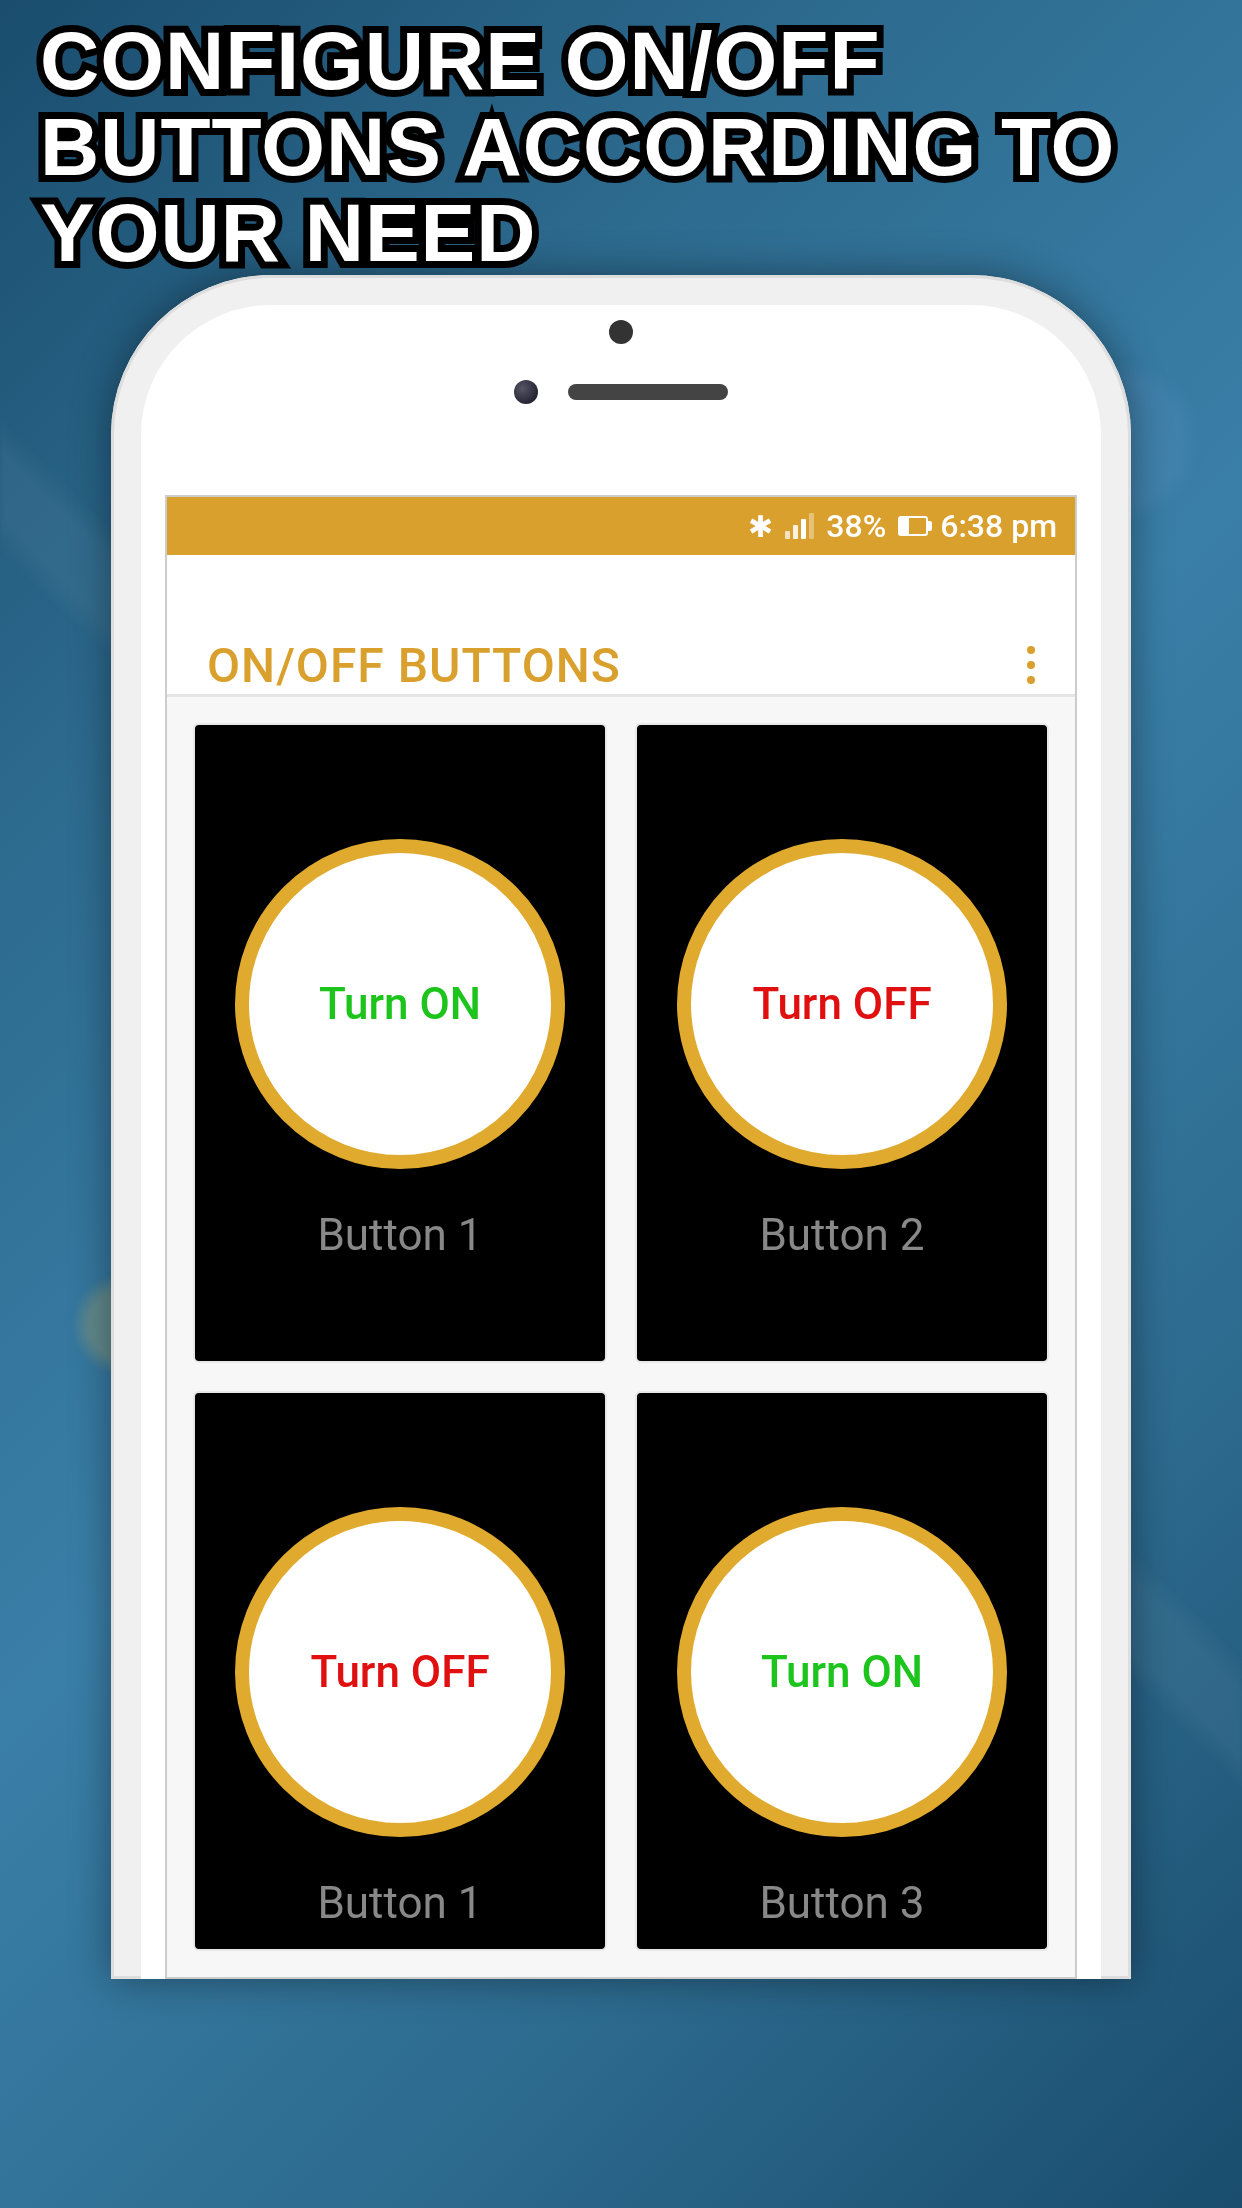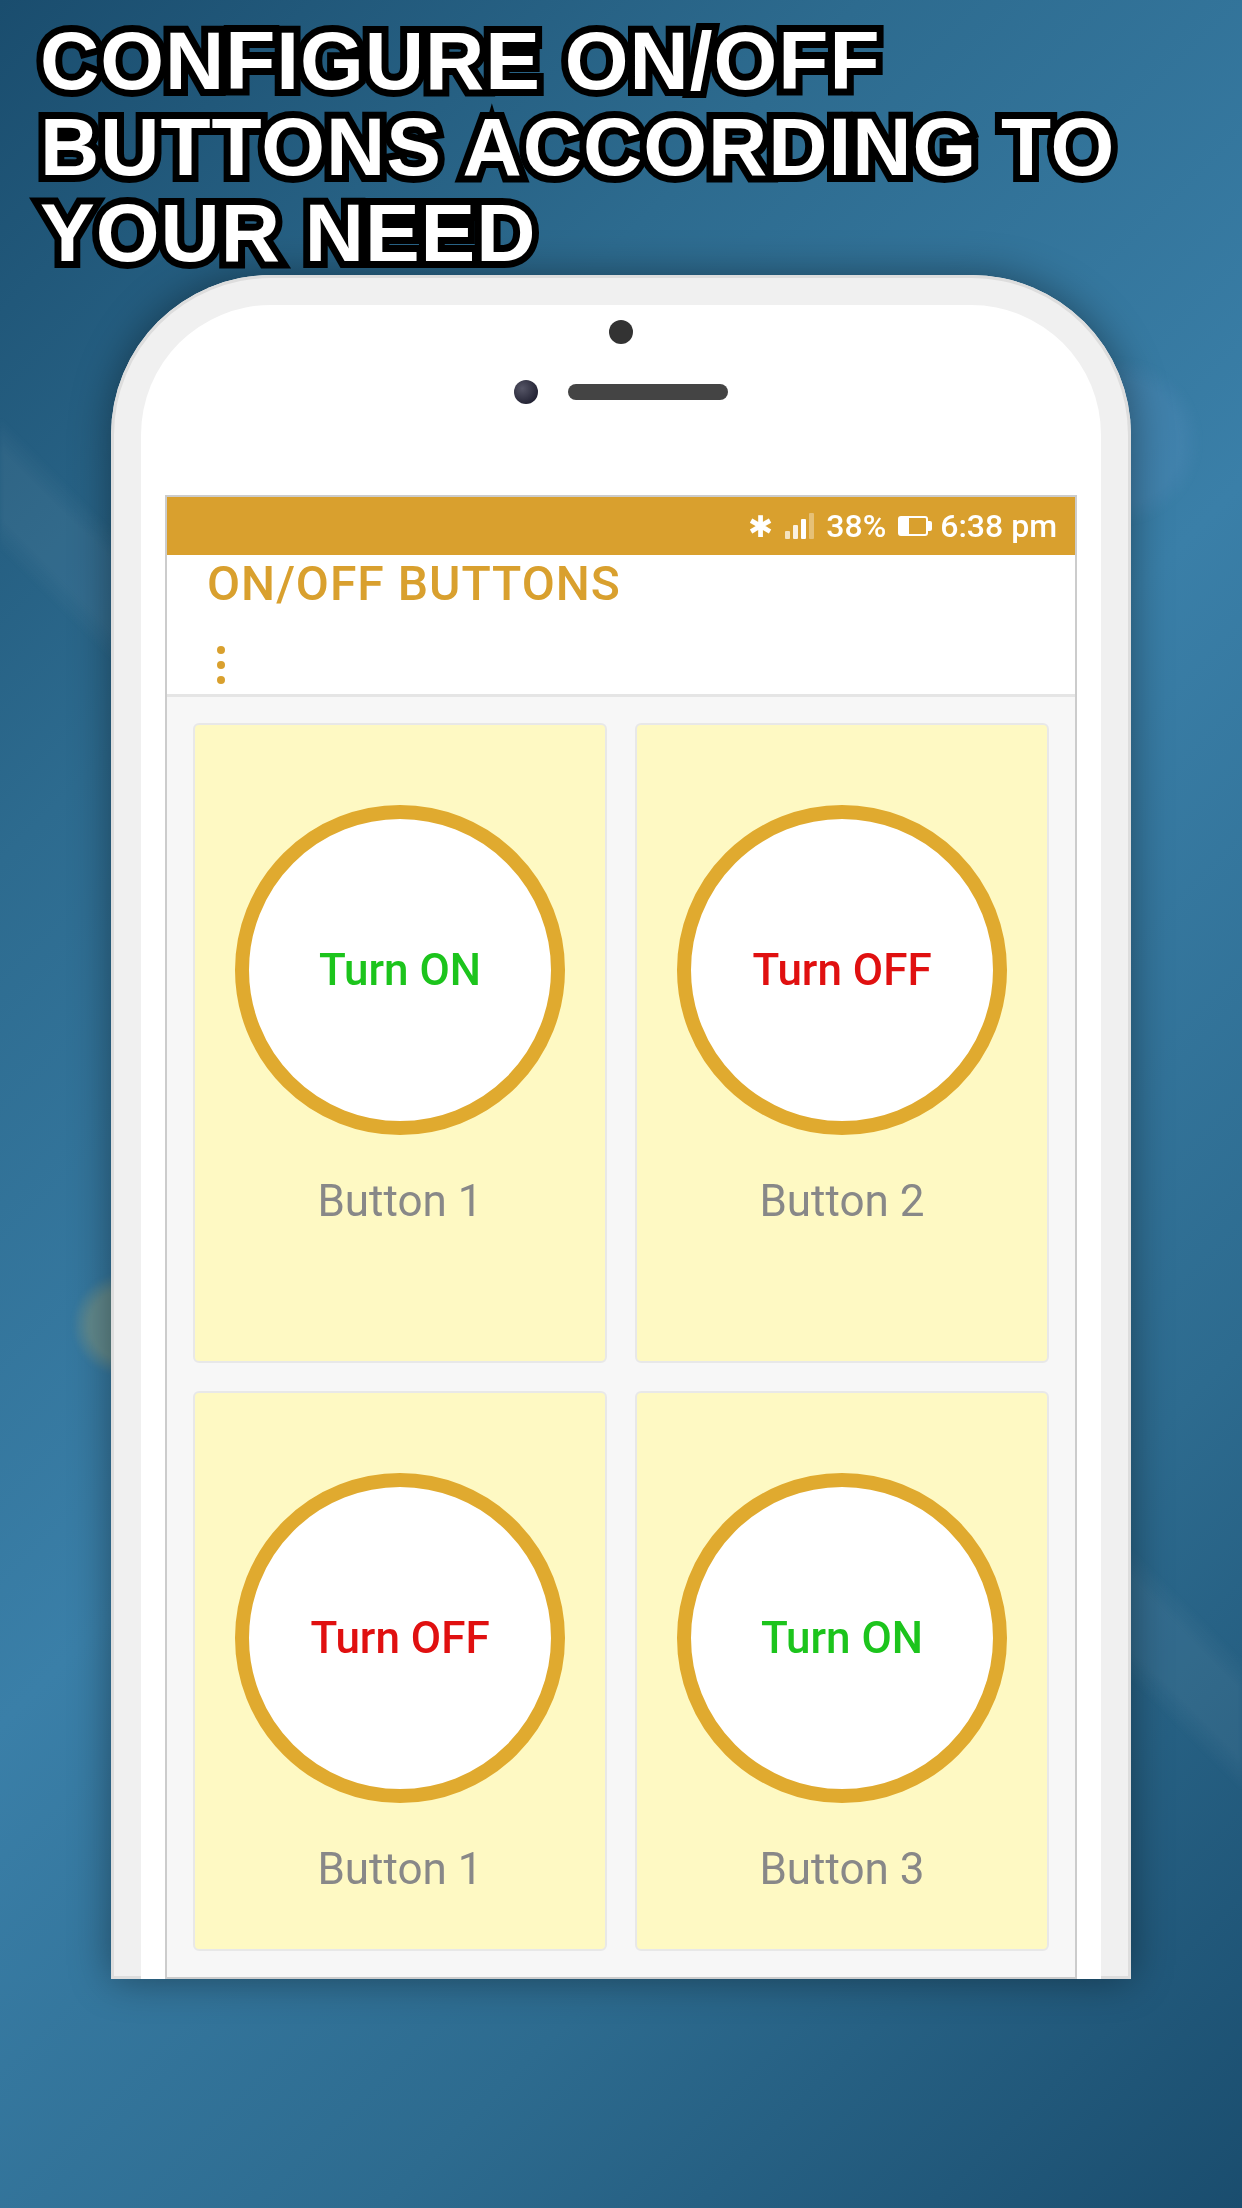--- a/index.html
+++ b/index.html
@@ -143,25 +143,24 @@
       border-radius:0 2px 2px 0;
     }
     .battery-fill {
       background: #fff;
       height: 100%;
       width: 33%;
     }
     .app-bar {
       height: 142px;
       display: flex;
-      align-items: flex-start;
+      align-items: flex-end;
       justify-content: space-between;
       padding: 0 30px 0 40px;
       border-bottom: 3px solid #e5e5e5;
-      flex-direction: column;
     }
     .app-title {
       color: #d9a02e;
       font-size: 48px;
       font-weight: 500;
       letter-spacing: 1px;
     }
     .menu-dots {
       display: flex;
       flex-direction: column;
@@ -175,27 +174,27 @@
       border-radius: 50%;
     }
     .grid {
       background: #f7f7f7;
       padding: 26px;
       display: grid;
       grid-template-columns: 1fr 1fr;
       gap: 28px;
     }
     .card {
-      background: #fef9c3;
+      background: #000000;
       border: 2px solid #e8e8e8;
       border-radius: 6px;
       display: flex;
       flex-direction: column;
       align-items: center;
-      justify-content: flex-start;
+      justify-content: flex-end;
       padding: 80px 20px 100px;
       min-height: 640px;
     }
     .circle-btn {
       width: 330px;
       height: 330px;
       border-radius: 50%;
       border: 14px solid #e0aa2f;
       display: flex;
       align-items: center;

